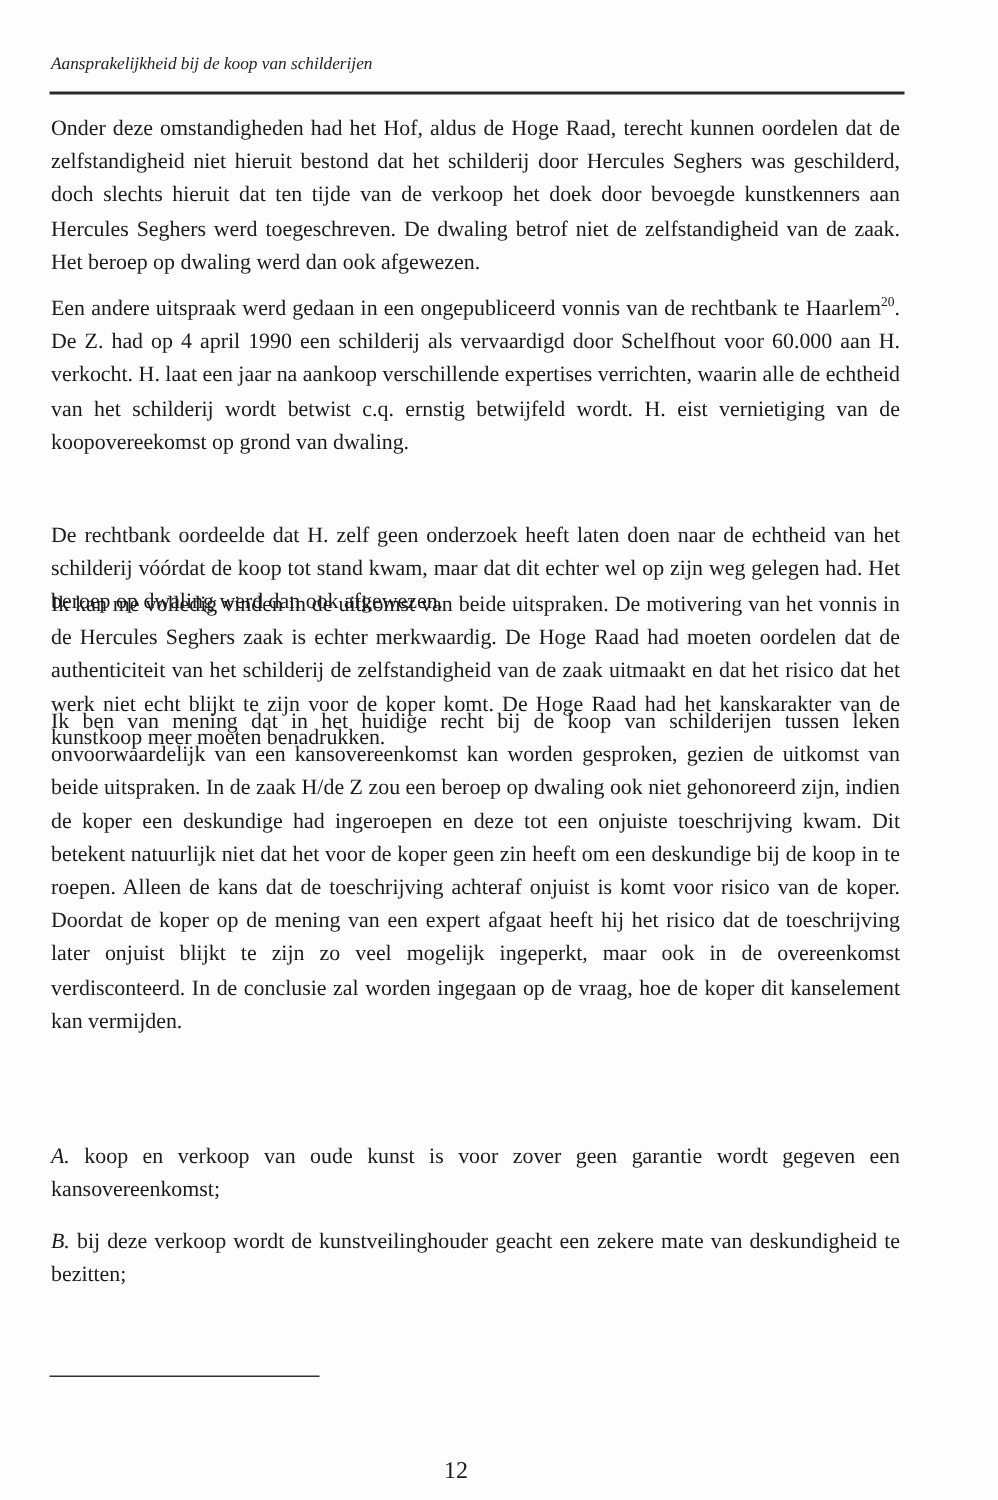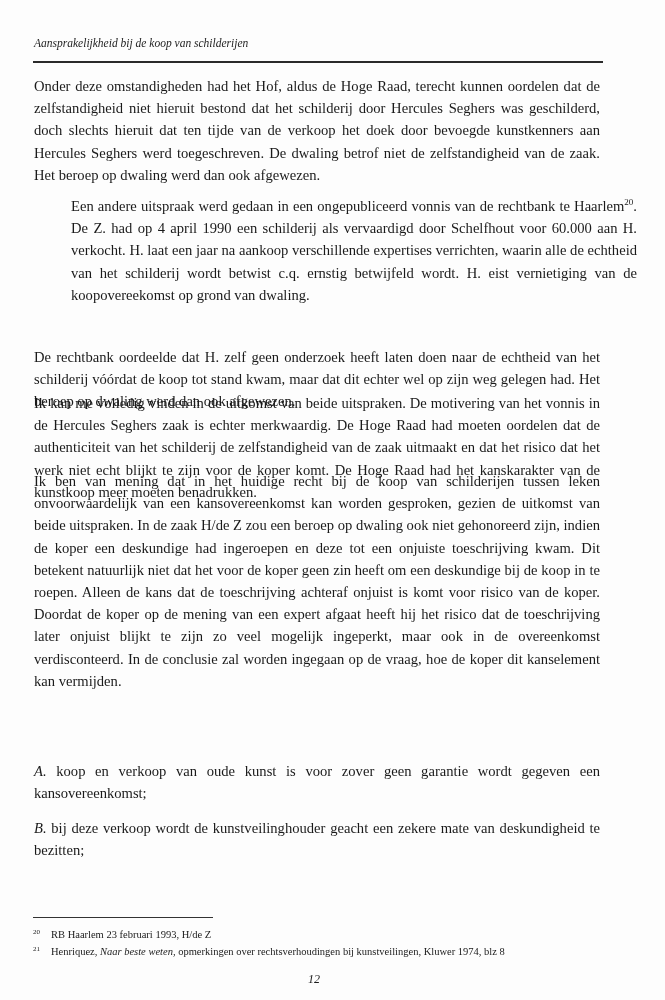--- a/index.html
+++ b/index.html
@@ -10,35 +10,35 @@
   .head-rule { position: absolute; left: 33px; top: 61px; width: 570px; height: 2px; background: #2a2a2a; }
   .body-text { position: absolute; left: 34px; width: 566px; font-size: 14.6px; line-height: 22.2px; text-align: justify; }
   .p { margin: 0; }
   sup { font-size: 9px; line-height: 0; vertical-align: 6px; }
   .heading { position: absolute; left: 34px; font-weight: bold; font-size: 14.6px; }
   .lbl { font-style: italic; }
   .fn-rule { position: absolute; left: 33px; top: 917px; width: 180px; height: 1px; background: #333; }
   .footnotes { position: absolute; left: 33px; top: 925px; font-size: 10.5px; line-height: 15px; }
   .fn { white-space: nowrap; }
   .fn-num { display: inline-block; width: 18px; font-size: 7px; vertical-align: 4px; }
-  .page-number { position: absolute; left: 308px; top: 1003px; font-size: 12px; font-style: italic; }
+  .page-number { position: absolute; left: 296px; top: 1003px; font-size: 16px; }
 </style>
 </head>
 <body>
 
 <div class="page">
 
   <div class="running-head">Aansprakelijkheid bij de koop van schilderijen</div>
   <div class="head-rule"></div>
 
   <div class="body-text" style="top:75px;">
     <p class="p">Onder deze omstandigheden had het Hof, aldus de Hoge Raad, terecht kunnen oordelen dat de zelfstandigheid niet hieruit bestond dat het schilderij door Hercules Seghers  was geschilderd, doch slechts hieruit dat ten tijde van de verkoop het doek door bevoegde kunstkenners aan Hercules Seghers werd toegeschreven. De dwaling betrof niet de zelfstandigheid van de zaak. Het beroep op dwaling werd dan ook afgewezen.</p>
   </div>
 
-  <div class="body-text" style="top:195px;margin-left:37px;">
+  <div class="body-text" style="top:195px;">
     <p class="p"><span>Een andere uitspraak werd gedaan in een ongepubliceerd vonnis van de rechtbank te Haarlem</span><sup>20</sup><span>. De Z. had op 4 april 1990 een schilderij als vervaardigd door Schelfhout voor 60.000 aan H. verkocht. H. laat een jaar na aankoop verschillende expertises verrichten, waarin alle de echtheid van het schilderij wordt betwist c.q. ernstig betwijfeld wordt. H. eist vernietiging van de koopovereekomst op grond van dwaling.</span></p>
   </div>
 
   <div class="body-text" style="top:328px;margin-top:18px;">
     <p class="p">De rechtbank oordeelde dat H. zelf geen onderzoek heeft laten doen naar de echtheid van het schilderij vóórdat de koop tot stand kwam, maar dat dit echter wel op zijn weg gelegen had. Het beroep op dwaling werd dan ook afgewezen.</p>
   </div>
 
   <div class="body-text" style="top:392px;">
     <p class="p">Ik kan me volledig vinden in de uitkomst van beide uitspraken. De motivering van het vonnis in de Hercules Seghers zaak is echter merkwaardig. De Hoge Raad had moeten oordelen dat de authenticiteit van het schilderij de zelfstandigheid van de zaak uitmaakt en dat het risico dat het werk niet echt blijkt te zijn voor de koper komt. De Hoge Raad had het kanskarakter van de kunstkoop meer moeten benadrukken.</p>
   </div>
@@ -52,24 +52,16 @@
   <div class="body-text" style="top:760px;">
     <p class="p"><span class="lbl">A.</span><span> koop en verkoop van oude kunst is voor zover geen garantie wordt gegeven een kansovereenkomst;</span></p>
   </div>
 
   <div class="body-text" style="top:817px;">
     <p class="p"><span class="lbl">B.</span><span> bij deze verkoop wordt de kunstveilinghouder geacht een zekere mate van deskundigheid te bezitten;</span></p>
   </div>
 
   <div class="fn-rule"></div>
 
-  <div class="footnotes">
-    <div class="fn">
-      <span class="fn-num">20</span><span>RB Haarlem 23 februari 1993, H/de Z</span>
-    </div>
-    <div class="fn">
-      <span class="fn-num">21</span><span>Henriquez, </span><i>Naar beste weten,</i><span> opmerkingen over rechtsverhoudingen bij kunstveilingen, Kluwer 1974, blz 8</span>
-    </div>
-  </div>
 
   <div class="page-number" style="top:972px;">12</div>
 
 </div>
 
 </body></html>

